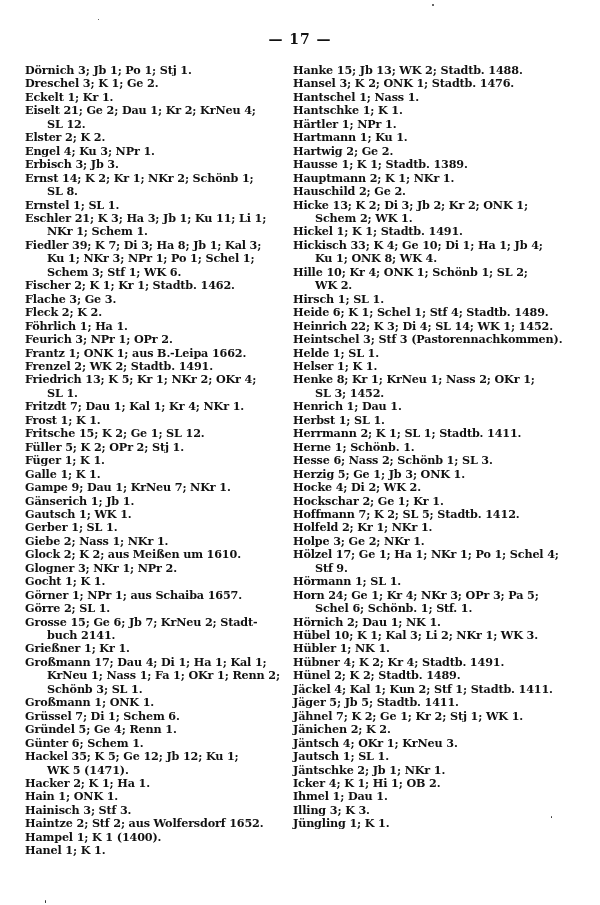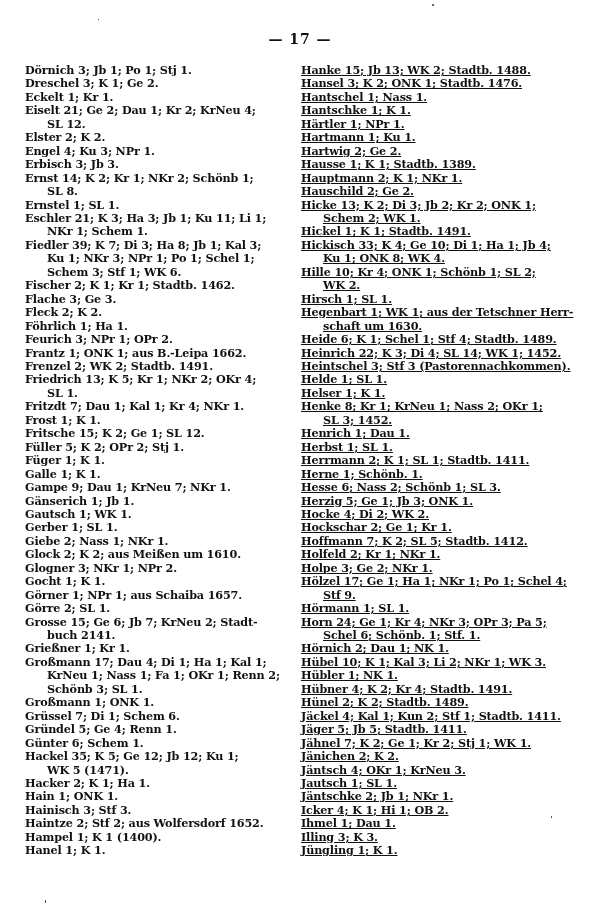--- a/index.html
+++ b/index.html
@@ -11,21 +11,21 @@
     .page-number {
       position: absolute; top: 31px; left: 0; width: 600px; text-align: center;
       font-size: 14px; font-weight: bold; letter-spacing: 1px;
     }
     .column {
       position: absolute; top: 64px;
       font-size: 11.2px; line-height: 13.45px; font-weight: bold;
       letter-spacing: -0.15px;
     }
     .col-left { left: 25px; width: 272px; }
-    .col-right { left: 301px; width: 278px; text-decoration: underline; }
+    .col-right { left: 293px; width: 278px; }
     .entry { white-space: normal; }
     .cont { padding-left: 22px; }
     .speck { position: absolute; width: 2px; height: 2px; background: #333; border-radius: 1px; }
   </style>
 </head>
 <body>
 
 <div class="page-number">— 17 —</div>
 
 <div class="column col-left" id="col0">
@@ -230,24 +230,20 @@
       <div class="line cont">Ku 1; ONK 8; WK 4.</div>
     </div>
     <div class="entry">
       <div class="line">Hille 10; Kr 4; ONK 1; Schönb 1; SL 2;</div>
       <div class="line cont">WK 2.</div>
     </div>
     <div class="entry">
       <div class="line">Hirsch 1; SL 1.</div>
     </div>
     <div class="entry">
-      <div class="line">Hegenbart 1; WK 1; aus der Tetschner Herr-</div>
-      <div class="line cont">schaft um 1630.</div>
-    </div>
-    <div class="entry">
       <div class="line">Heide 6; K 1; Schel 1; Stf 4; Stadtb. 1489.</div>
     </div>
     <div class="entry">
       <div class="line">Heinrich 22; K 3; Di 4; SL 14; WK 1; 1452.</div>
     </div>
     <div class="entry">
       <div class="line">Heintschel 3; Stf 3 (Pastorennachkommen).</div>
     </div>
     <div class="entry">
       <div class="line">Helde 1; SL 1.</div>

